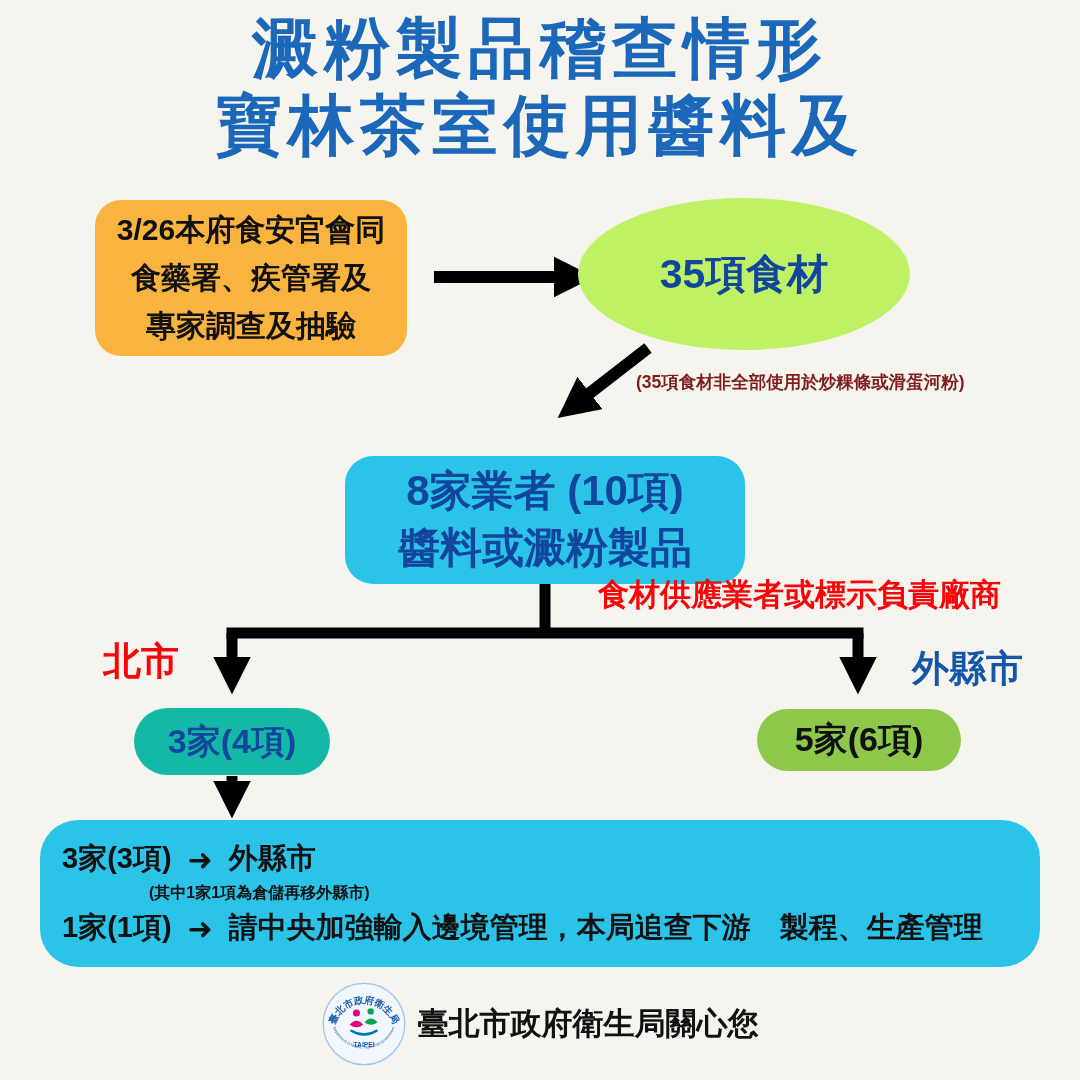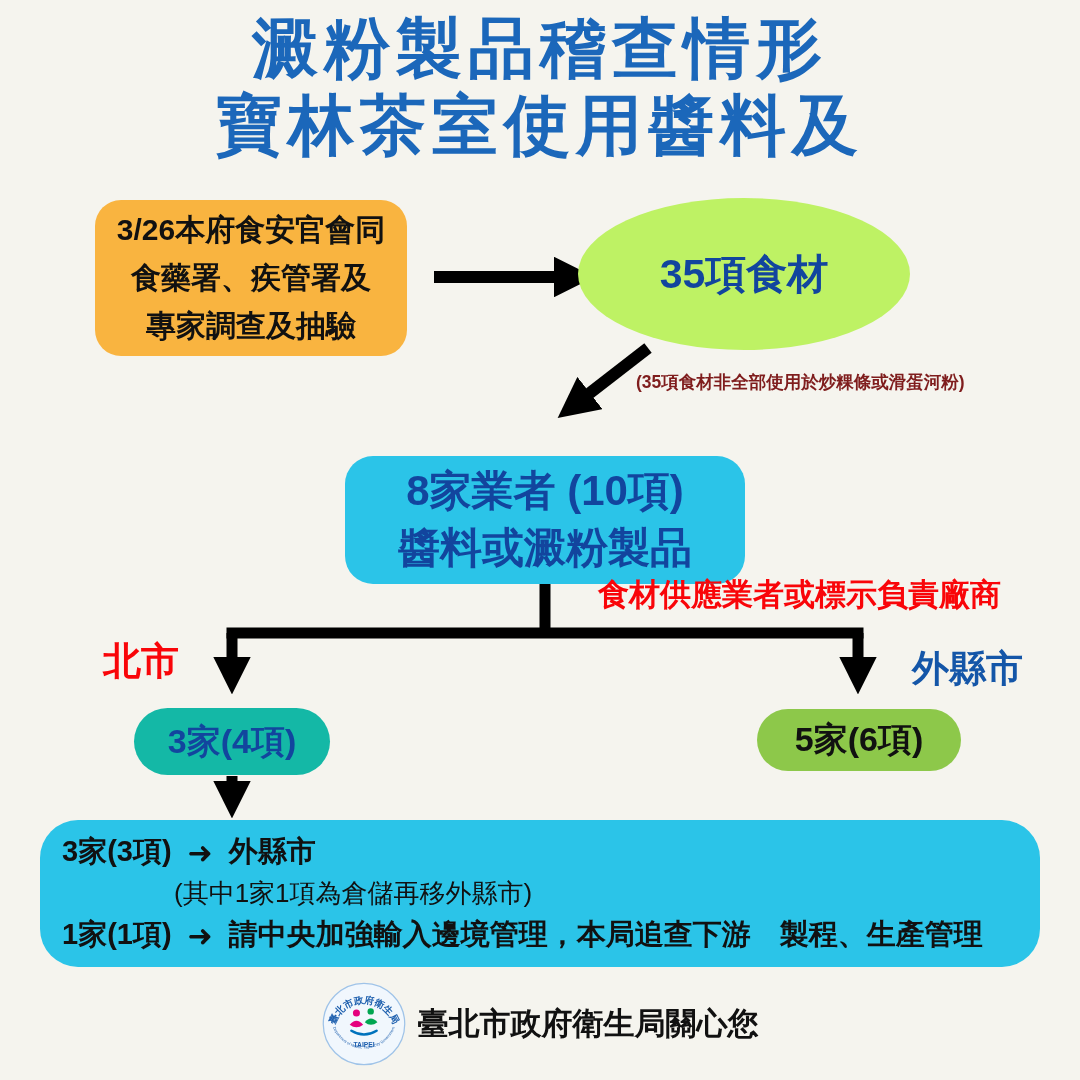--- a/index.html
+++ b/index.html
@@ -95,22 +95,22 @@
     padding:10px 22px; gap:4px;
     color:#111;
   }
   .detail-row {
     display:flex; align-items:center; gap:16px;
     font-size:29px; font-weight:800;
     white-space:nowrap;
   }
   .detail-arrow { font-size:30px; font-weight:800; }
   .detail-note {
-    margin-left:112px;
-    font-size:26px; font-weight:400;
+    margin-left:87px;
+    font-size:16px; font-weight:700;
   }
 
   .footer {
     position:absolute; left:0; top:982px; width:100%;
     display:flex; justify-content:center; align-items:center; gap:12px;
   }
   .footer-text { font-size:31px; font-weight:800; color:#111; }
   .logo { width:84px; height:84px; }
 </style>
 </head>

